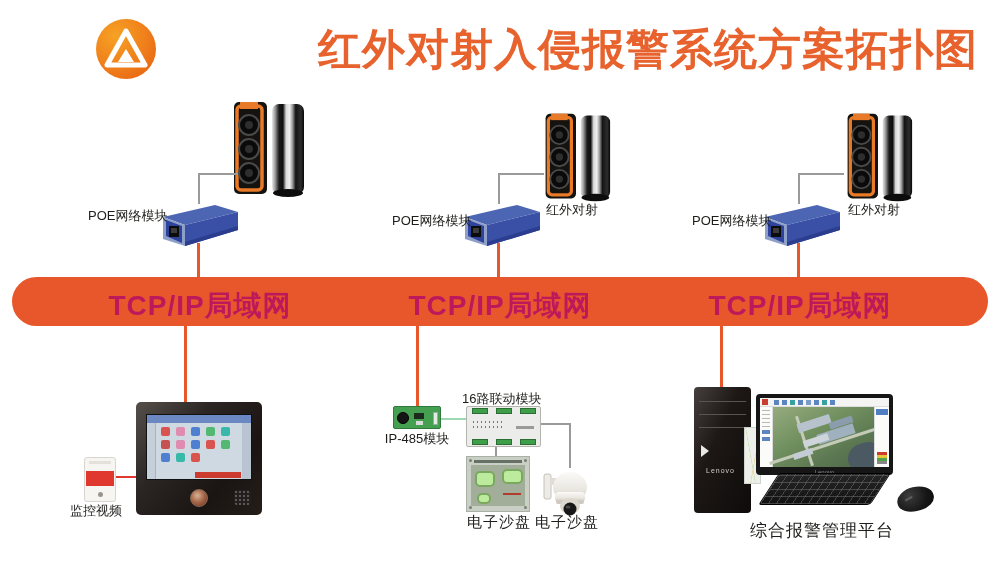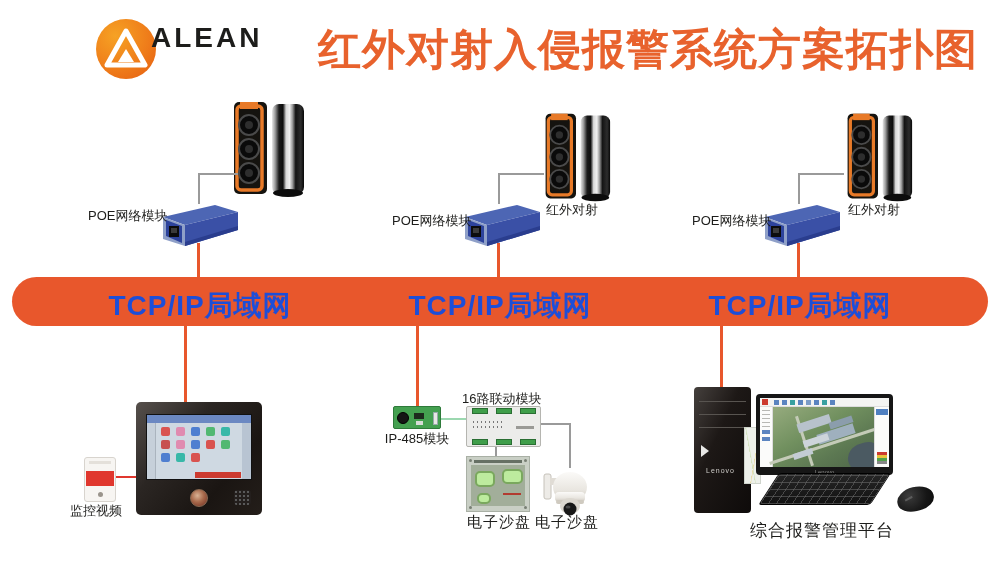--- a/index.html
+++ b/index.html
@@ -16,21 +16,21 @@
 
   
   .line { position:absolute; }
   .line.gray { background:#9a9a9a; }
   .line.orange { background:#e8572c; }
   .line.red { background:#e0372e; }
   .line.green { background:#9cd8b0; }
 
   
   .lan-bar { position:absolute; left:12px; top:277px; width:976px; height:49px; background:#e8572c; border-radius:25px; }
-  .lan-label { position:absolute; top:287px; width:240px; text-align:center; font-size:28px; font-weight:bold; color:#1d4ed8; letter-spacing:1px; }
+  .lan-label { position:absolute; top:287px; width:240px; text-align:center; font-size:28px; font-weight:bold; color:#be185d; letter-spacing:1px; }
 
   
   .dev-label { position:absolute; font-size:13px; color:#1d1d1b; white-space:nowrap; }
   .dev-label.big { font-size:17px; letter-spacing:1px; }
   .center { text-align:center; }
 
   
   .detector { position:absolute; }
   .poe { position:absolute; }
 
@@ -123,21 +123,20 @@
 <body>
 
 <div id="stage">
 
   <div class="logo-circle">
     <svg width="60" height="60" viewBox="0 0 60 60" style="position:absolute;left:0;top:0">
       <path d="M30 12 L49 46 H11 Z" fill="none" stroke="#fff" stroke-width="5" stroke-linejoin="round"></path>
       <path d="M30 30 L38 43 H22 Z" fill="#fff"></path>
     </svg>
   </div>
-  <div class="logo-text">ALEAN</div>
   <div class="page-title">红外对射入侵报警系统方案拓扑图</div>
 
   <div class="detector" style="left:228px;top:98px">
     <svg width="78" height="102" viewBox="0 0 78 102">
       <defs>
         <linearGradient id="duG" x1="0" y1="0" x2="1" y2="0">
           <stop offset="0" stop-color="#e8e8e8"></stop>
             <stop offset="0.1" stop-color="#9a9a9a"></stop>
           <stop offset="0.22" stop-color="#1a1a1a"></stop>
             <stop offset="0.34" stop-color="#0d0d0d"></stop>

